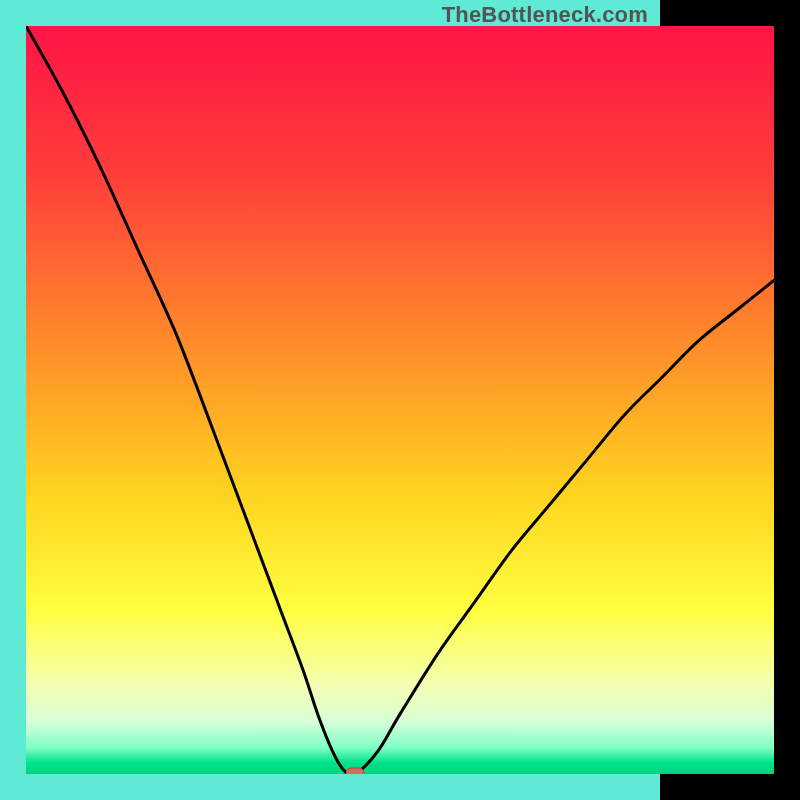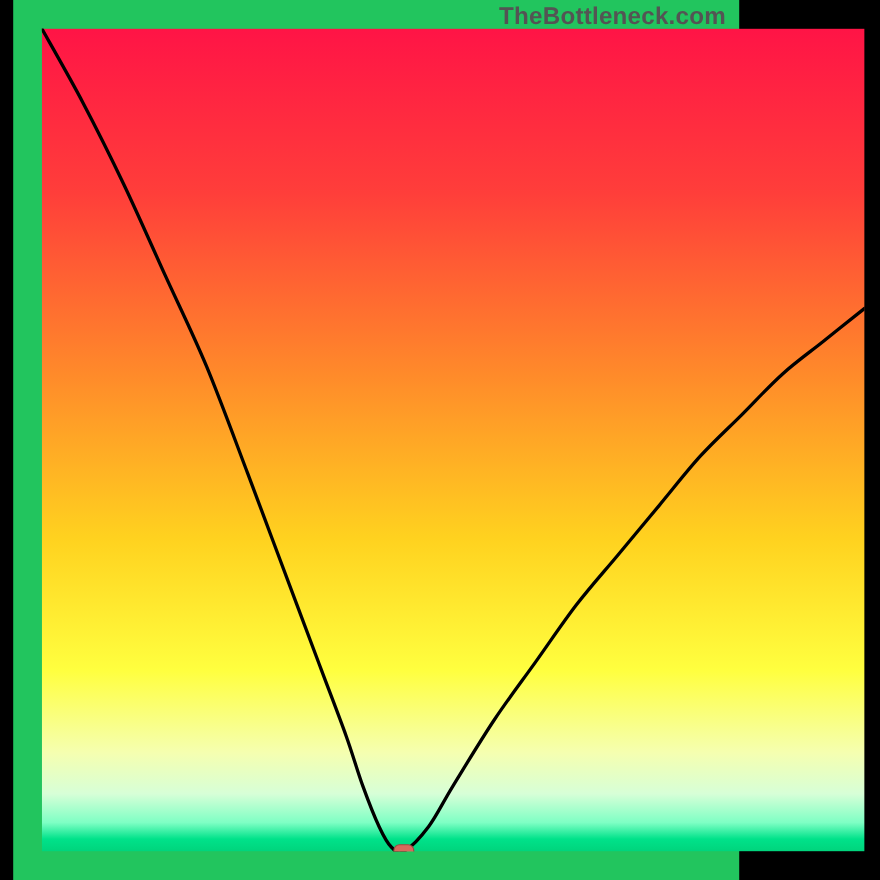--- a/index.html
+++ b/index.html
@@ -8,22 +8,21 @@
     width: 800px;
     height: 800px;
     background: #000;
     font-family: Arial, Helvetica, sans-serif;
     overflow: hidden;
   }
   .frame {
     position: relative;
     width: 660px;
     height: 800px;
-    background: #22c55e;
-    margin-left: 12px;
+    background: #5eead4;
   }
   .watermark {
     position: absolute;
     top: 2px;
     right: 12px;
     color: #545454;
     font-size: 22px;
     font-weight: 600;
     letter-spacing: 0.2px;
     z-index: 10;

